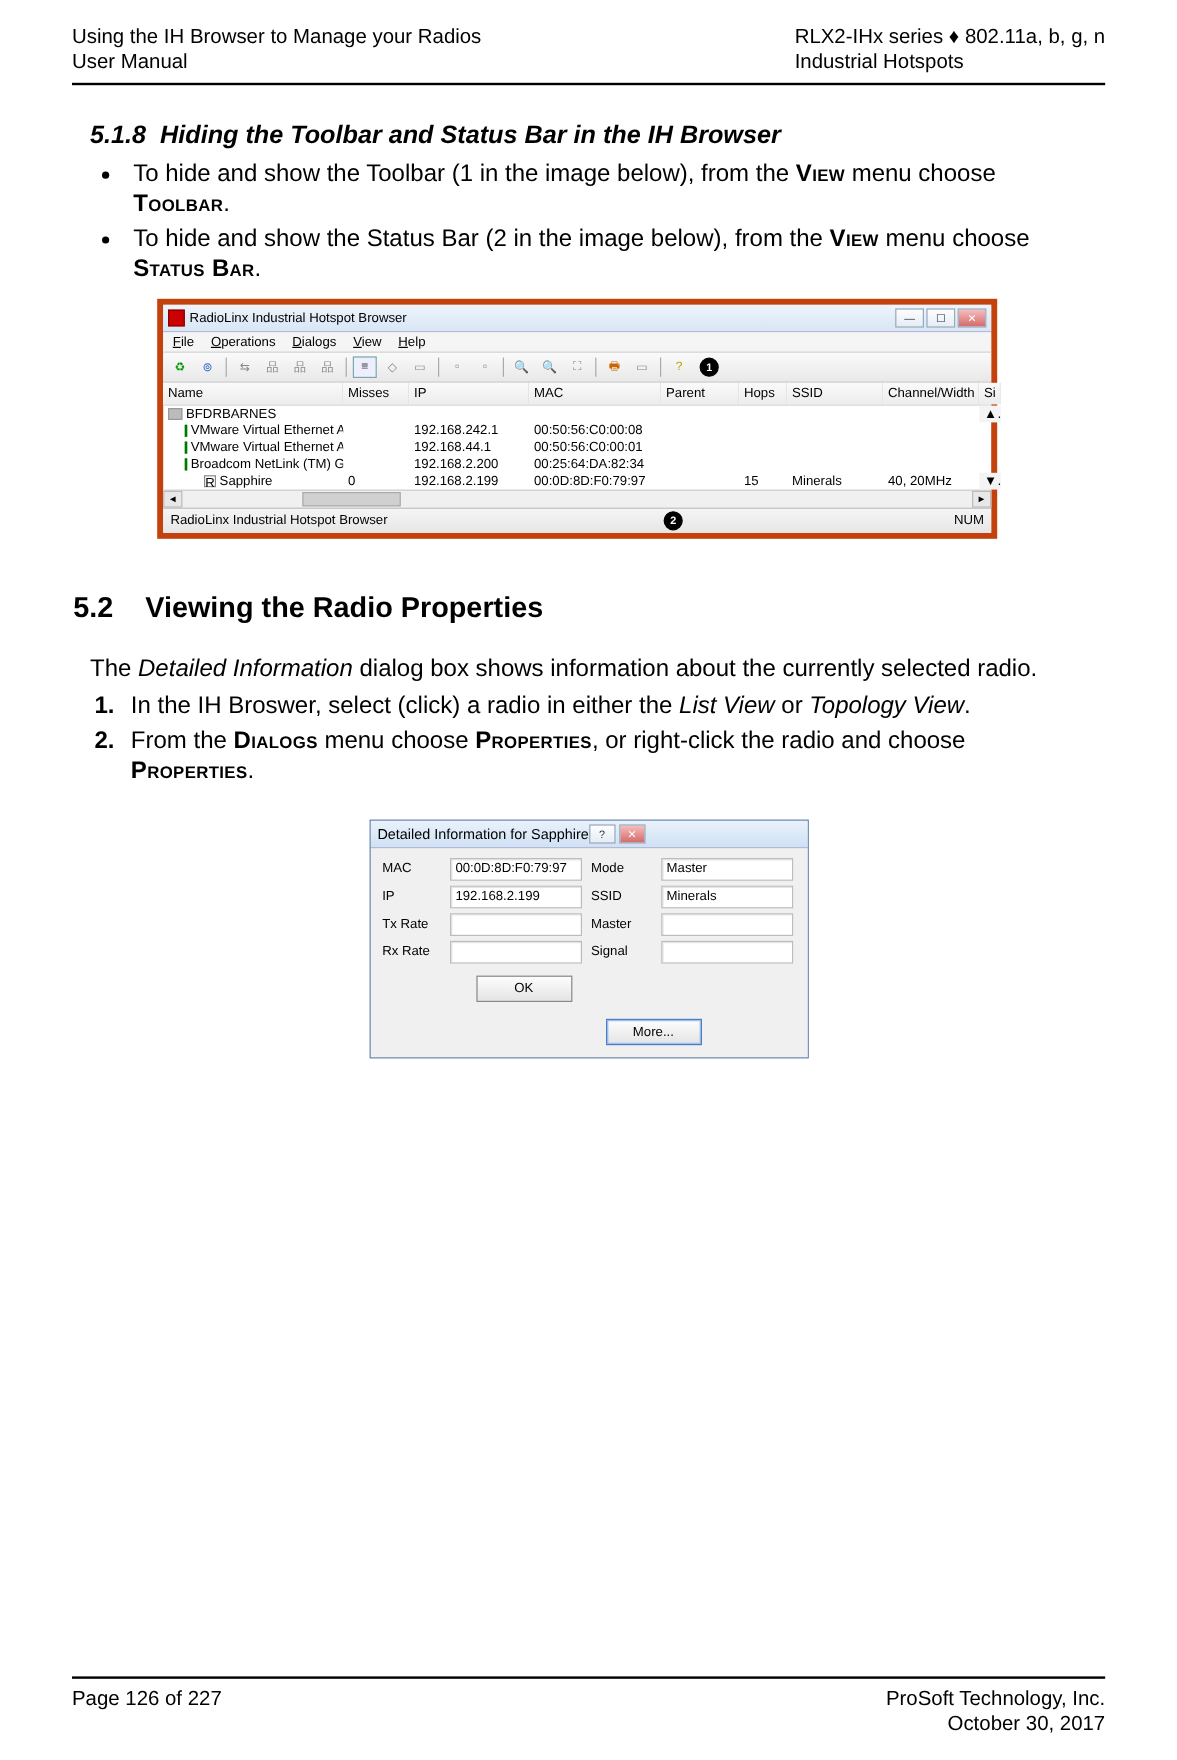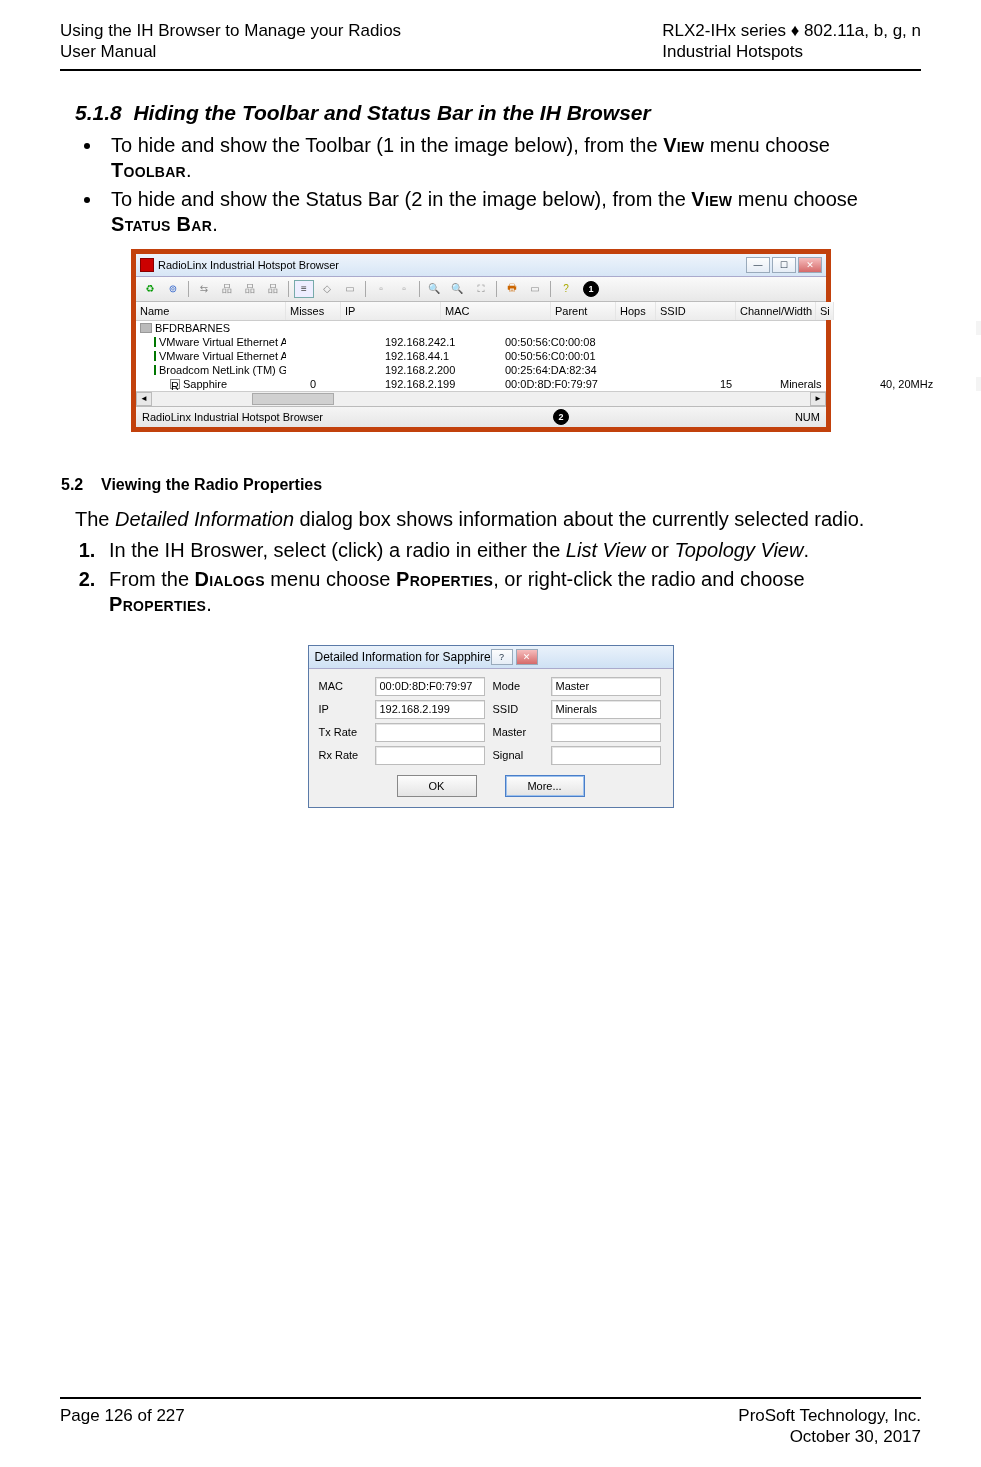--- a/index.html
+++ b/index.html
@@ -115,43 +115,42 @@
   .ih-cols {
     display:grid;
     grid-template-columns: 150px 55px 100px 110px 65px 40px 80px 80px 18px;
     font-size:11px; background:#fff; border-bottom:1px solid #ccc;
   }
   .ih-cols div { padding:3px 4px; border-right:1px solid #e5e5e5; background:linear-gradient(#fafafa,#ececec); font-weight:normal;}
   .ih-row {
     display:grid;
     grid-template-columns: 150px 55px 100px 110px 65px 40px 80px 80px 18px;
     font-size:11px;
-    gap:20px;
   }
   .ih-row div { padding:1px 4px; white-space:nowrap; overflow:hidden; text-overflow:ellipsis;}
   .ih-row .name { display:flex; align-items:center; gap:3px;}
   .dev-icon { width:10px;height:8px;background:#0a0;border:1px solid #070; display:inline-block;}
   .dev-icon.grey { background:#bbb;border-color:#999;}
   .dev-icon.r { width:8px;height:8px;background:#fff;border:1px solid #888;}
   .ih-scroll-h {
     height:14px;background:#f0f0f0;border-top:1px solid #ccc;display:flex;align-items:center;
   }
   .ih-scroll-h .ar { width:14px;height:12px;border:1px solid #bbb;background:#e8e8e8;font-size:8px;display:flex;align-items:center;justify-content:center;}
   .ih-scroll-h .thumb { width:80px;height:10px;background:#d0d0d0;border:1px solid #aaa;margin-left:100px;}
   .ih-status {
     display:flex;justify-content:space-between;align-items:center;
     height:20px;padding:0 6px;font-size:11px;
     background:linear-gradient(#f5f5f5,#e6e6e6);border-top:1px solid #bbb;
   }
   .ih-status .mid { display:flex;align-items:center;}
   
   .sec-title-52 {
-    font-size: 16px;
+    font-size: 24px;
     font-weight: bold;
-    margin: 44px 0 13px -14px;
+    margin: 44px 0 24px -14px;
   }
   ol.steps {
     margin:4px 0 28px 0;
     padding-left:26px;
   }
   ol.steps li {
     font-size:20px;line-height:1.25;margin-bottom:4px;padding-left:8px;
   }
   ol.steps li::marker { font-weight:bold; }
   .italic { font-style: italic; }
@@ -185,21 +184,21 @@
     height:17px;border:1px solid #bcbcbc;background:#fff;padding:0 4px;font-size:11px;
     box-shadow: inset 1px 1px 0 #e5e5e5;
     display:flex;align-items:center;
   }
   .di-field.empty { color:transparent;}
   .di-btnrow { display:flex;justify-content:center;gap:28px;margin-top:10px;}
   .di-btn {
     width:78px;height:20px;border:1px solid #888;background:linear-gradient(#fdfdfd,#e4e4e4);
     font-size:11px;display:flex;align-items:center;justify-content:center;
   }
-  .di-btn.default { border:1px solid #4a7ec8; box-shadow:0 0 0 1px #9cc1ee inset;}
+  .di-btn.default { border:1px solid #4a7ec8; box-shadow:0 0 0 1px #9cc1ee inset;margin-top:36px;}
   
   .footer-row {
     display:flex;justify-content:space-between;
     font-size:17px;line-height:1.25;
     padding-top:6px;border-top:2px solid #000;margin-top:12px;
   }
   .footer-right { text-align:right;}
 </style>
 </head>
 <body>
@@ -236,20 +235,27 @@
         <div class="ih-title">
           <div class="ih-title-left">
             <span class="app-icon"></span>
             <span class="ih-title-text">RadioLinx Industrial Hotspot Browser</span>
           </div>
           <div class="win-btns">
             <div class="win-btn">—</div>
             <div class="win-btn">☐</div>
             <div class="win-btn close">✕</div>
           </div>
+        </div>
+        <div class="ih-menu">
+          <span><u>F</u>ile</span>
+          <span><u>O</u>perations</span>
+          <span><u>D</u>ialogs</span>
+          <span><u>V</u>iew</span>
+          <span><u>H</u>elp</span>
         </div>
         <div class="ih-toolbar">
           <div class="tb-btn green">♻</div>
           <div class="tb-btn blue">⊚</div>
           <div class="tb-sep"></div>
           <div class="tb-btn gray">⇆</div>
           <div class="tb-btn gray">品</div>
           <div class="tb-btn gray">品</div>
           <div class="tb-btn gray">品</div>
           <div class="tb-sep"></div>

